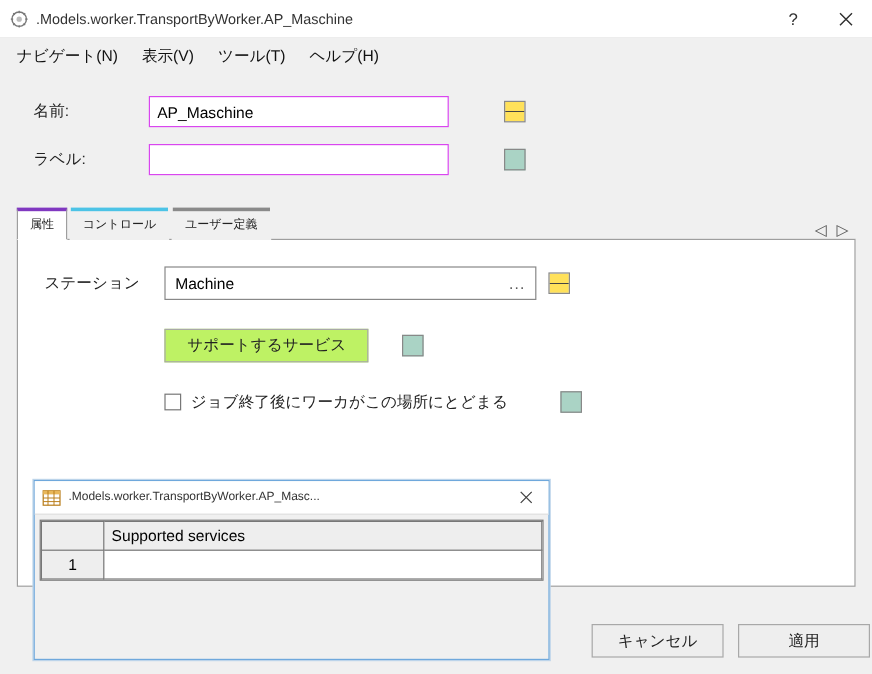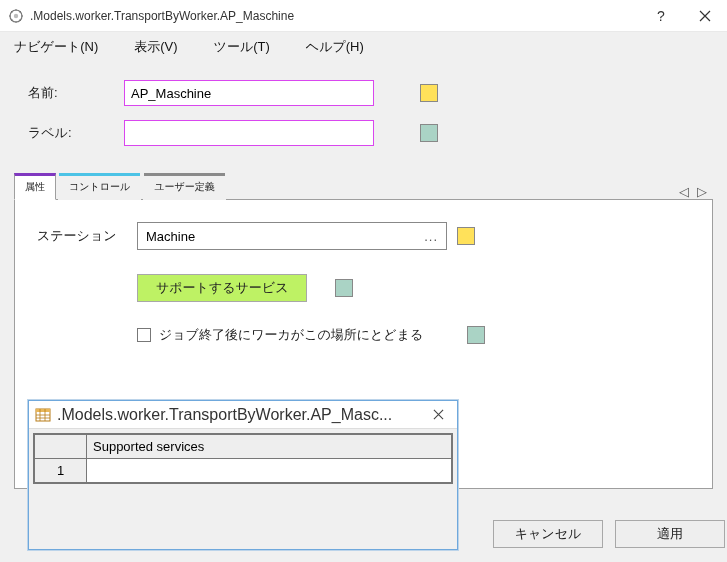--- a/index.html
+++ b/index.html
@@ -4,21 +4,21 @@
 <style>
   * { box-sizing: border-box; font-family: "Meiryo UI", "Yu Gothic UI", sans-serif; }
   body { margin: 0; background: #f0f0f0; width: 727px; height: 562px; overflow: hidden; position: relative; }
   .titlebar {
     height: 32px; background: #fff; display: flex; align-items: center;
     padding-left: 8px; border-bottom: 1px solid #e9e9e9;
   }
   .title-icon { width:16px; height:16px; margin-right:6px; }
   .title-text { flex:1; font-size:12px; color:#333; }
   .title-btn { width:44px; height:32px; display:flex; align-items:center; justify-content:center; color:#333; font-size:14px; }
-  .menubar { height:30px; background:#f0f0f0; display:flex; align-items:center; padding:0 10px; gap:28px; font-size:13px; color:#111; }
+  .menubar { height:30px; background:#f0f0f0; display:flex; align-items:center; padding:0 10px; gap:12px; font-size:13px; color:#111; }
   .menu-item { padding:3px 4px; }
   .form-area { padding:18px 28px 6px 28px; }
   .form-row { display:flex; align-items:center; margin-bottom:14px;gap:36px; }
   .form-label { width:60px; font-size:13px; color:#222; }
   .text-input { width:250px; height:26px; border:1px solid #d946ef; background:#fff; padding:0 6px; font-size:13px; }
   .chip { width:18px; height:18px; border:1px solid #888; margin-left:10px; }
   .chip.yellow { background: linear-gradient(to bottom, #ffe15a 0%, #ffe15a 48%, #444 48%, #444 52%, #ffe15a 52%, #ffe15a 100%); }
   .chip.teal { background:#aad3c5; }
   .tabs-wrap { margin:6px 14px 0 14px; display:flex; align-items:flex-end; }
   .tabs { display:flex; }
@@ -47,21 +47,21 @@
   .check-label { font-size:13px; color:#222; }
   .footer-btns { position:absolute; right:2px; bottom:14px; display:flex; gap:12px; }
   .footer-btns .btn { width:110px; justify-content:center; background:#eee; }
   
   .subwin {
     position:absolute; left:28px; top:400px; width:430px; height:150px;
     background:#f0f0f0; border:1px solid #6fa8dc; box-shadow:0 0 0 1px #bcd4ea;
   }
   .sub-title { height:28px; background:#fff; display:flex; align-items:center; padding:0 6px; border-bottom:1px solid #ddd; }
   .sub-icon { width:16px; height:16px; margin-right:6px; display:inline-flex; }
-  .sub-title-text { flex:1; font-size:16px; color:#333; }
+  .sub-title-text { flex:1; font-size:10px; color:#333; }
   .sub-close { width:26px; text-align:center; color:#444; font-size:14px; }
   .grid { margin:4px; border:1px solid #777; background:#fff; }
   .grid table { border-collapse:collapse; width:100%; font-family:"Consolas",monospace; font-size:13px; }
   .grid th, .grid td { border:1px solid #777; height:24px; padding:0 6px; text-align:left; background:#fff; }
   .grid th.rowhdr, .grid td.rowhdr { background:#eee; width:52px; text-align:center; }
   .grid thead th { background:#eee; font-weight:normal; }
 </style>
 </head>
 <body>
 

